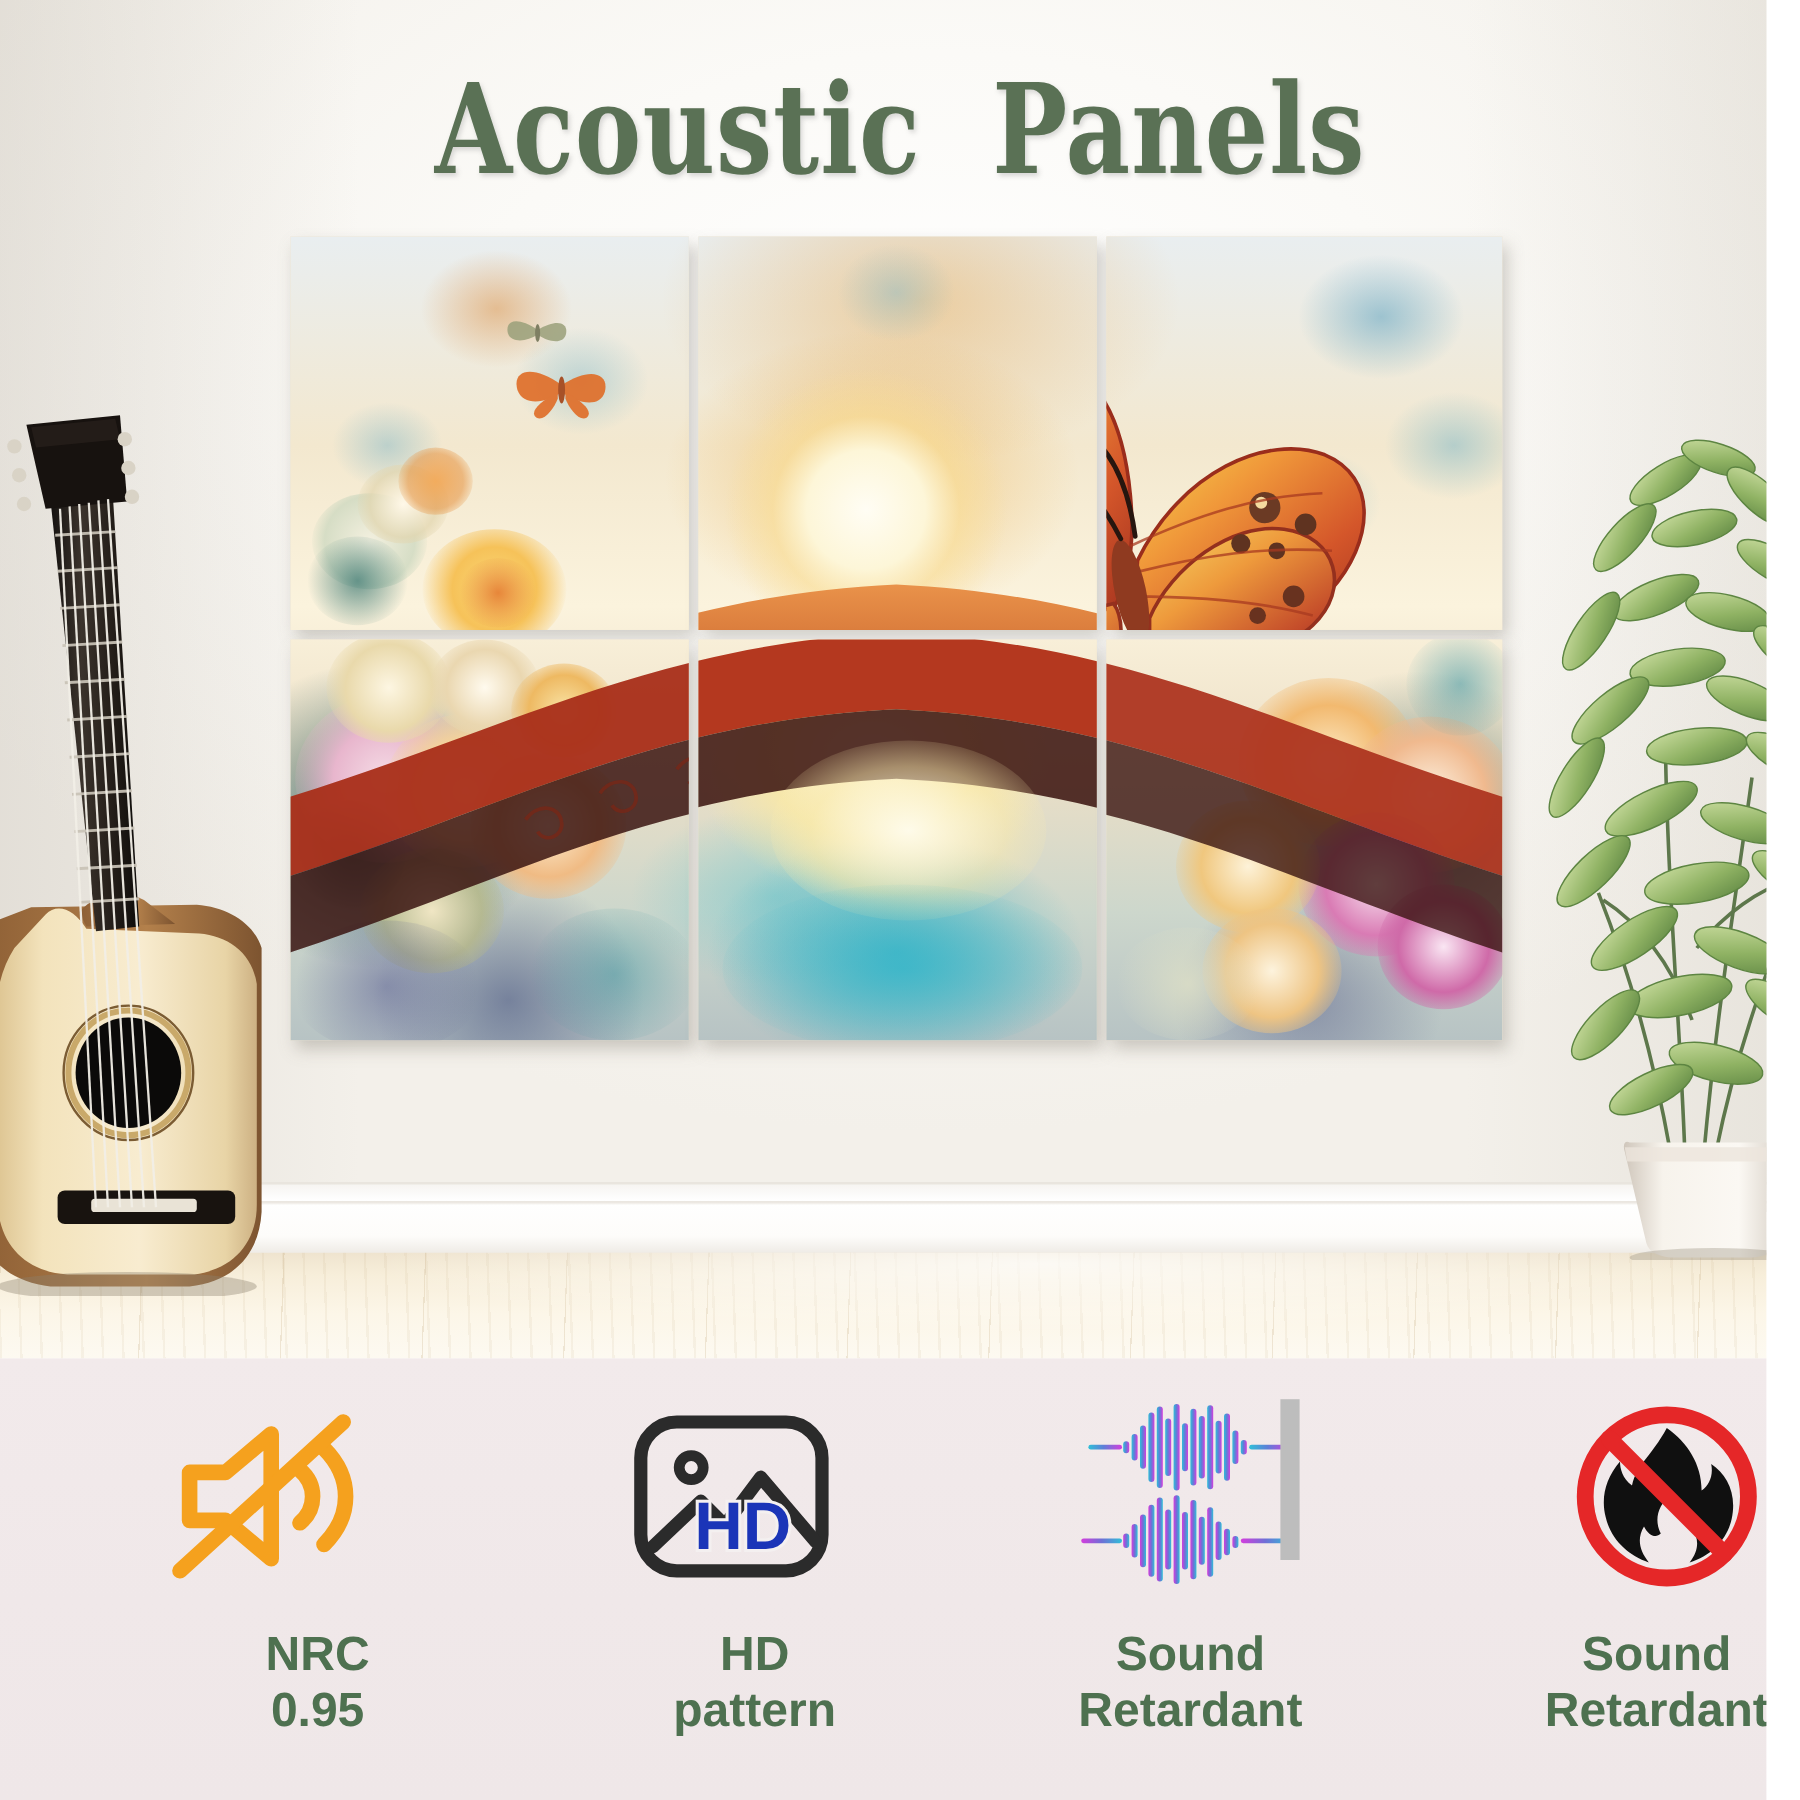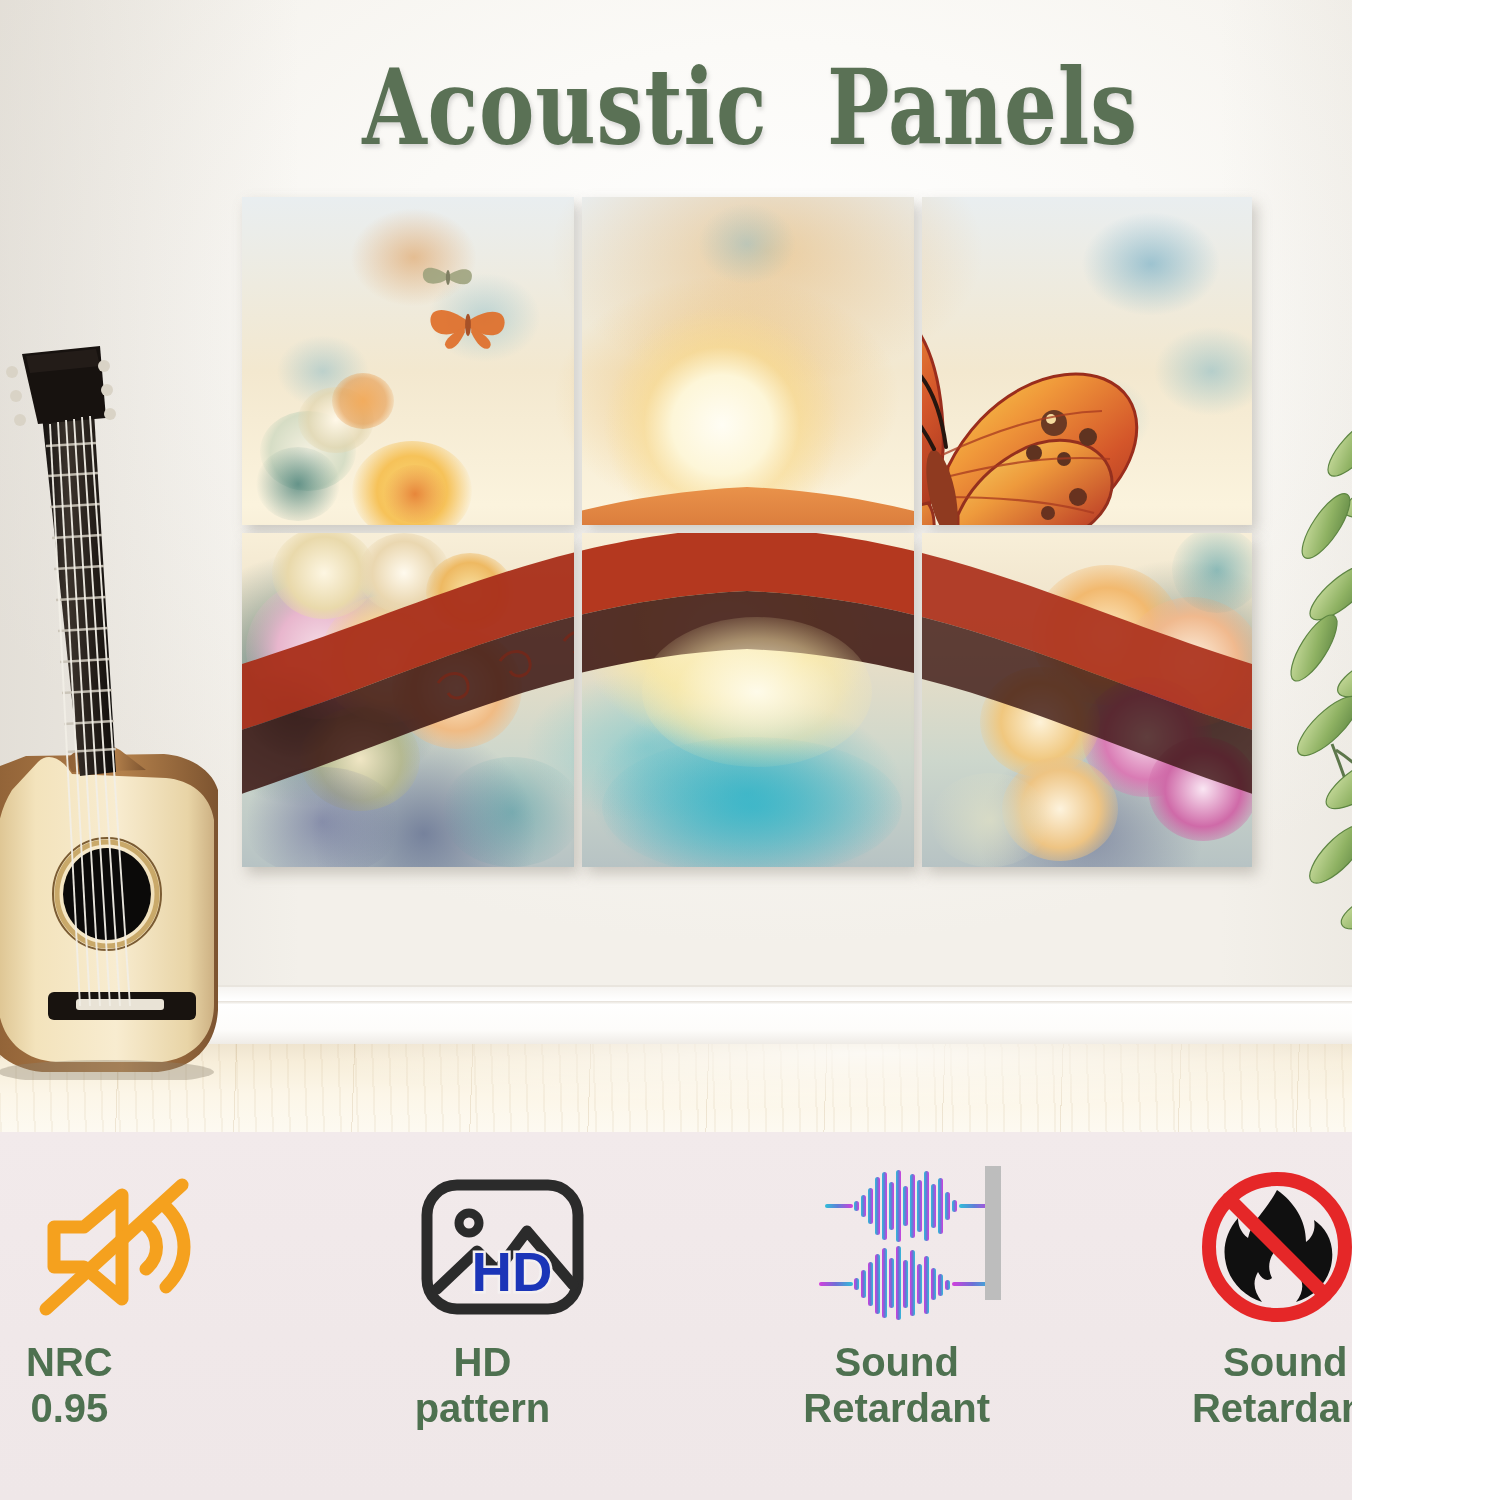--- a/index.html
+++ b/index.html
@@ -3,21 +3,21 @@
 <meta charset="utf-8">
 <style>
   * { margin:0; padding:0; box-sizing:border-box; }
   html,body { width:1500px; height:1500px; }
   body {
     font-family:"Liberation Sans", sans-serif;
     background:#ffffff;
     overflow:hidden;
     position:relative;
   }
-  #stage { position:absolute; inset:0; width:1352px; height:1500px; overflow:hidden; }
+  #stage { position:absolute; inset:0; width:1472px; height:1500px; overflow:hidden; }
 
   
   .scene { position:absolute; left:0; top:0; width:1500px; height:1132px; overflow:hidden; }
   .wall {
     position:absolute; left:0; top:0; width:1500px; height:1010px;
     background:
       radial-gradient(ellipse 900px 620px at 52% 32%, #ffffff 0%, #fbfaf7 45%, #f3f0ea 100%),
       linear-gradient(180deg,#f7f5f1 0%, #f4f1ec 70%, #efece6 100%);
   }
   .wall-shadow-left {
@@ -142,27 +142,27 @@
   .plant { position:absolute; left:1280px; top:330px; width:235px; height:720px; }
 
   
   .banner {
     position:absolute; left:0; top:1132px; width:1500px; height:368px;
     background:linear-gradient(180deg,#f2eaeb 0%, #f0e8e9 55%, #efe7e8 100%);
     display:flex; align-items:flex-start; justify-content:space-between;
     padding:26px 26px 0 26px;
   }
   .feature {
-    width:282px; display:flex; flex-direction:column; align-items:flex-start;
+    width:282px; display:flex; flex-direction:column; align-items:flex-end;
   }
   .feature .ficon {
     height:178px; display:flex; align-items:center; justify-content:center;
   }
   .feature .flabel {
-    margin-top:3px; text-align:center;
+    margin-top:20px; text-align:center;
     color:#4e7150; font-weight:700; font-size:40px; line-height:1.16;
     white-space:pre-line;
   }
 </style>
 </head>
 <body>
 
 <div id="stage">
 
   <div class="scene">

